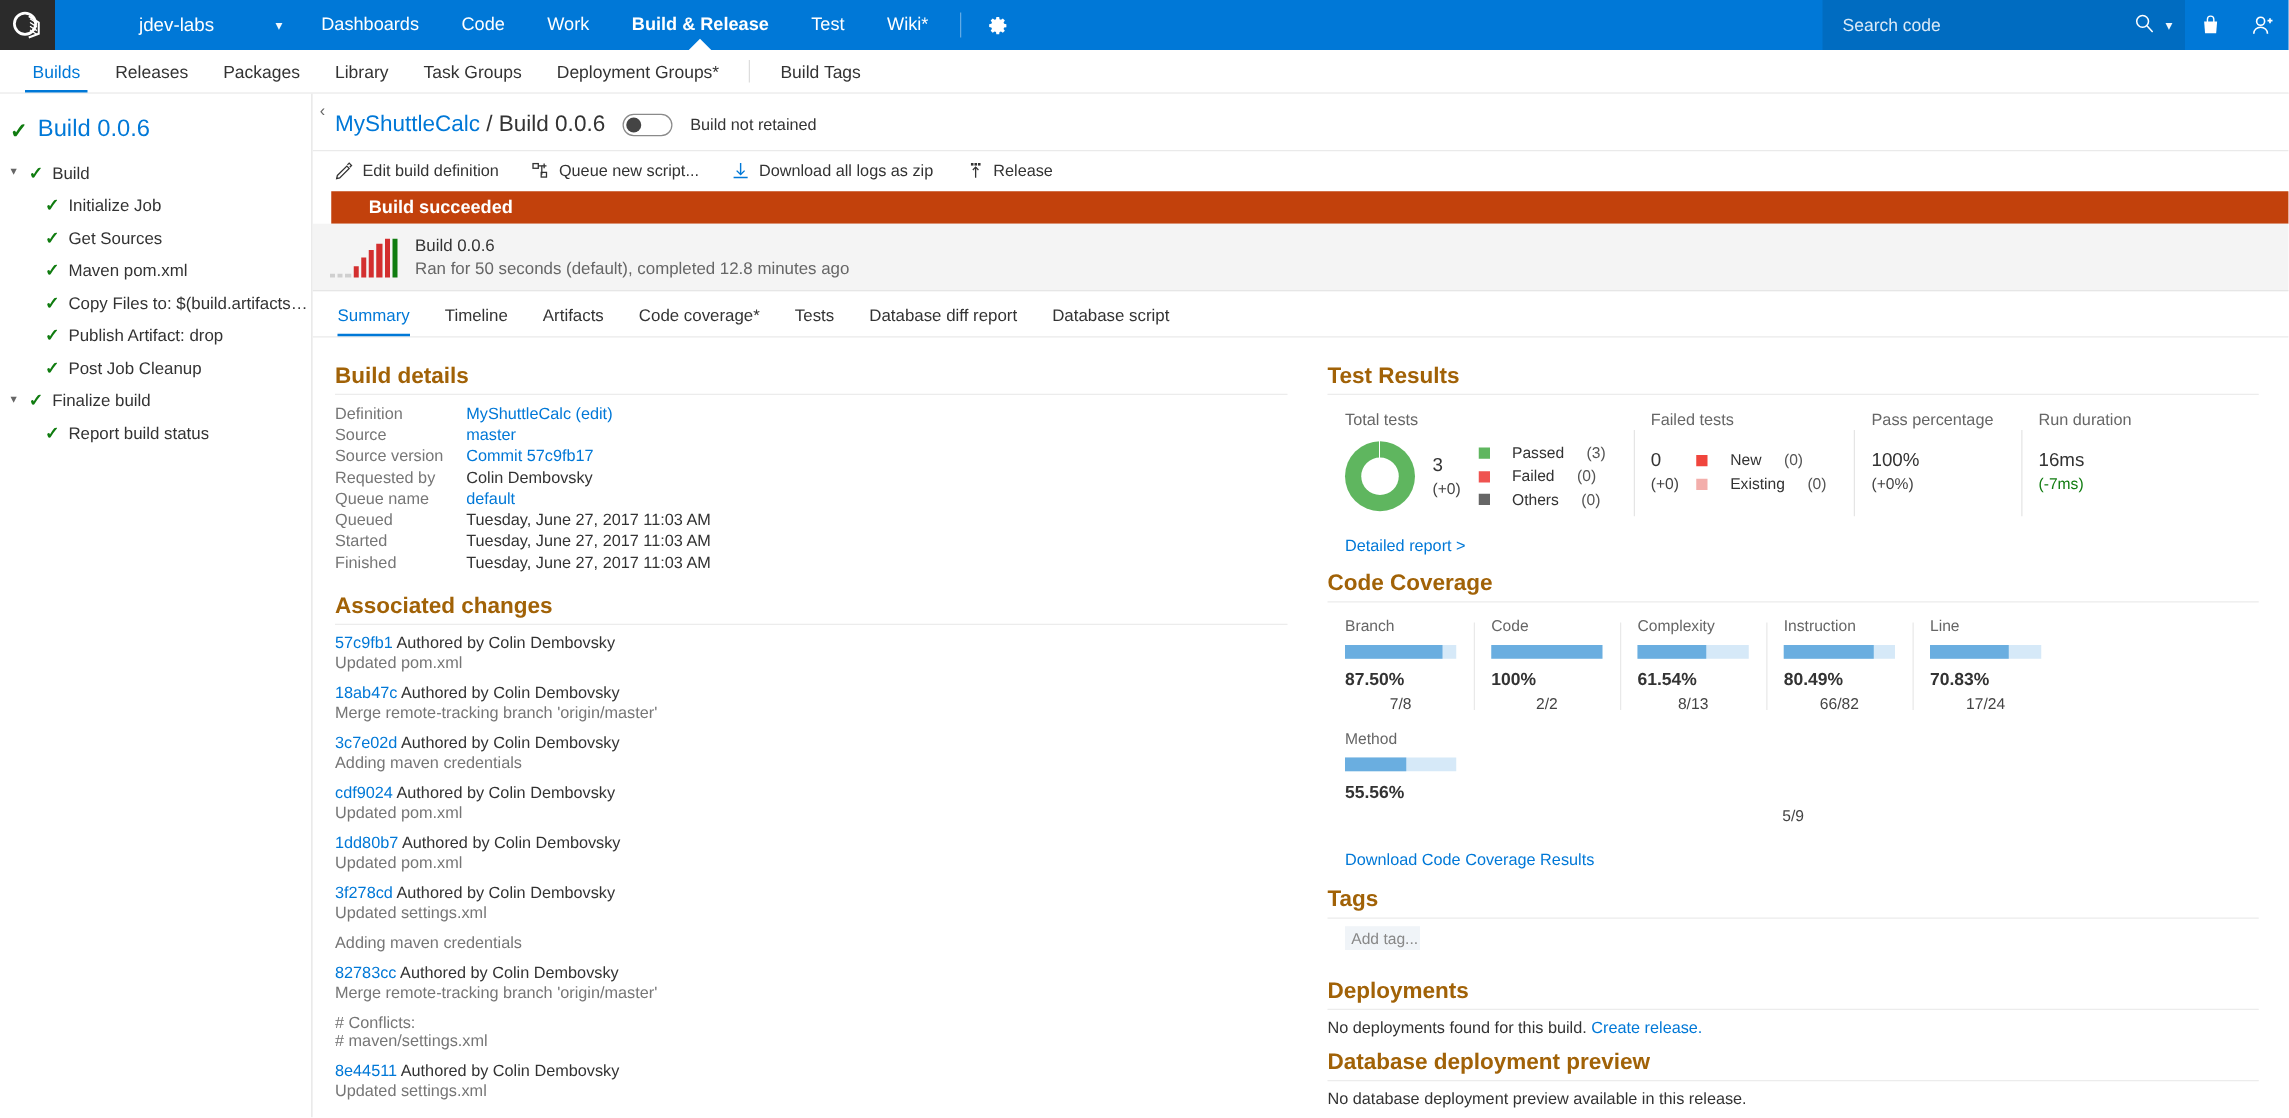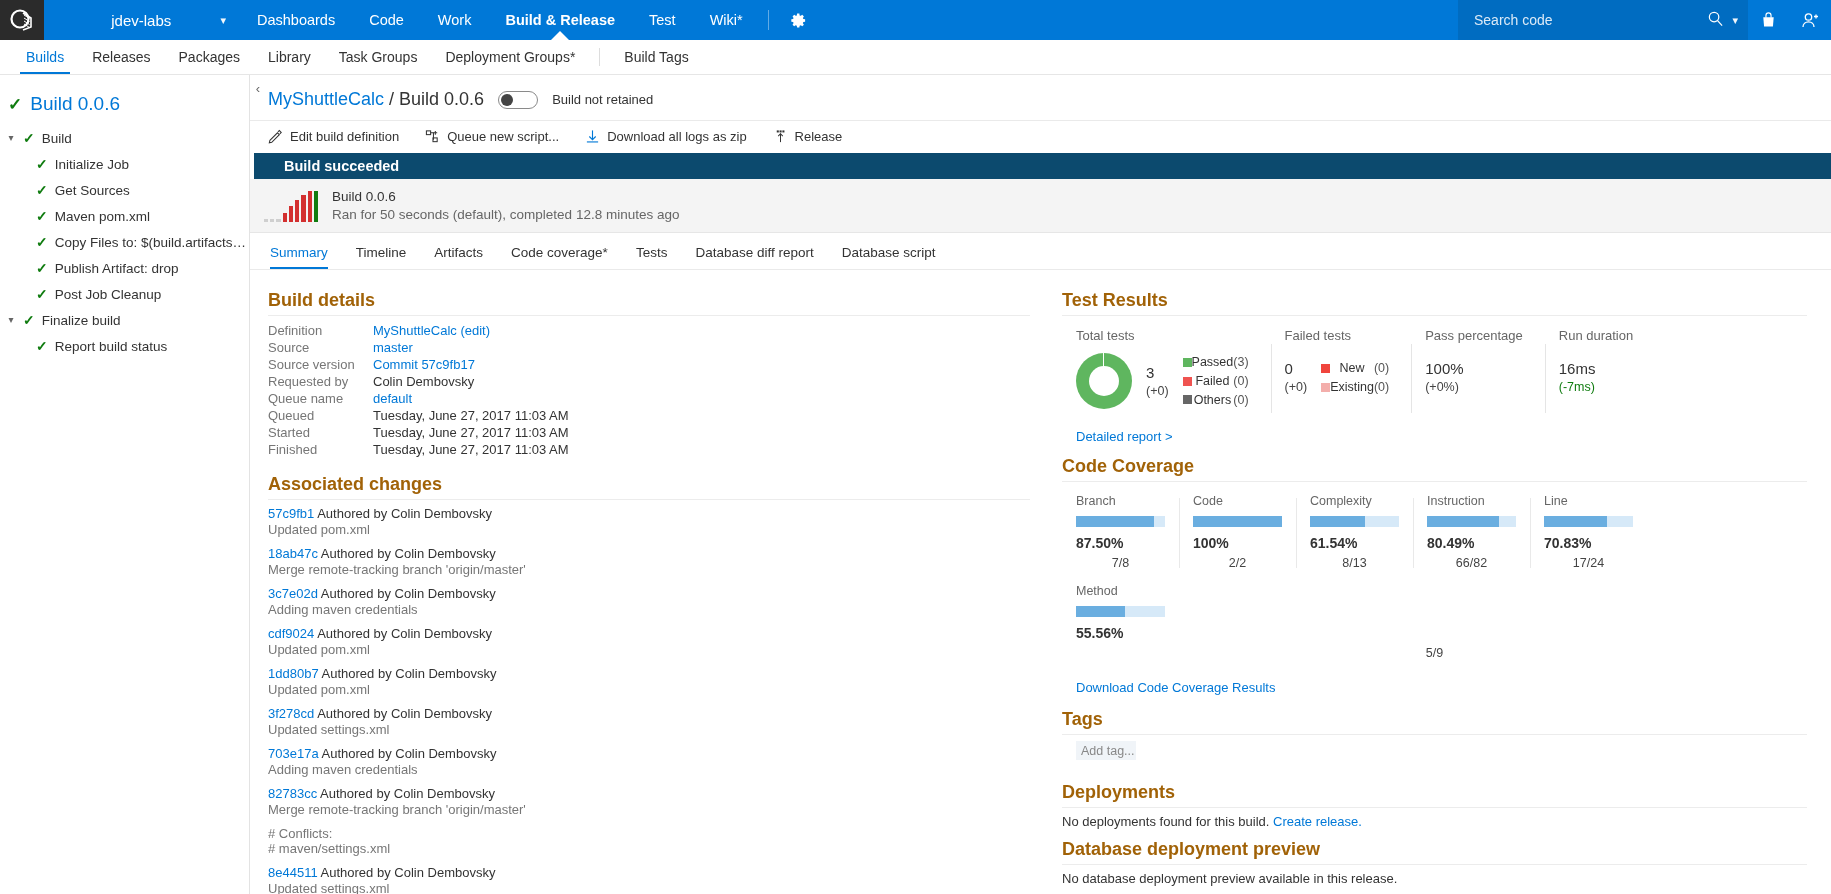--- a/index.html
+++ b/index.html
@@ -172,25 +172,25 @@
     display: flex; align-items: center; gap: 26px;
     margin: 0 0 0 0;
   }
   .tb-item {
     display: flex; align-items: center; gap: 7px;
     font-size: 13px; color: #333;
   }
   .tb-item svg { display: block; }
 
   .status-banner {
-    background: #0c4a6e; color: #ffffff;
+    background: #c2410c; color: #ffffff;
     height: 26px; display: flex; align-items: center;
     padding-left: 30px;
     font-size: 14.5px; font-weight: bold;
-    margin: 0 0 0 4px;
+    margin: 0 0 0 15px;
   }
   .build-summary-row {
     background: #f4f4f4;
     display: flex; align-items: center; gap: 14px;
     padding: 9px 18px 10px 8px;
     border-bottom: 1px solid #e6e6e6;
   }
   .sparkline { display: flex; align-items: flex-end; gap: 2px; height: 34px; width: 60px; padding-left: 6px;}
   .sparkline i { display: block; width: 6px; background: #d32f2f; }
   .sparkline i.green { background: #107c10; }
@@ -260,21 +260,21 @@
     position: relative;
   }
   .donut::after {
     content: ""; position: absolute; inset: 13px;
     background: #ffffff; border-radius: 50%;
   }
   .bignum { font-size: 15px; color: #333; line-height: 1.35; white-space: nowrap; }
   .bignum .delta { font-size: 12.5px; color: #444; }
   .bignum .delta.green { color: #107c10; }
   .legend { font-size: 12.5px; color: #333; line-height: 1.5; }
-  .legend .row { display: flex; align-items: center; gap: 0; white-space: nowrap; justify-content: space-between; }
+  .legend .row { display: flex; align-items: center; gap: 18px; white-space: nowrap; }
   .swatch { width: 9px; height: 9px; display: inline-block; }
   .sw-pass { background: #5fb65f; }
   .sw-fail { background: #ef5350; }
   .sw-other { background: #666666; }
   .sw-new { background: #f0453d; }
   .sw-exist { background: #f3aeab; }
   .legend .cnt { color: #555; }
 
   .detailed-link { display: inline-block; margin: 10px 0 0 14px; font-size: 13px; }
 
@@ -597,21 +597,20 @@
         </div>
         <div class="change">
           <div class="line1"><a href="#">1dd80b7</a> <span>Authored by Colin Dembovsky</span></div>
           <div class="line2">Updated pom.xml</div>
         </div>
         <div class="change">
           <div class="line1"><a href="#">3f278cd</a> <span>Authored by Colin Dembovsky</span></div>
           <div class="line2">Updated settings.xml</div>
         </div>
         <div class="change">
-          <div class="line1"><a href="#">703e17a</a> <span>Authored by Colin Dembovsky</span></div>
           <div class="line2">Adding maven credentials</div>
         </div>
         <div class="change">
           <div class="line1"><a href="#">82783cc</a> <span>Authored by Colin Dembovsky</span></div>
           <div class="line2">Merge remote-tracking branch 'origin/master'</div>
         </div>
         <div class="change plain">
           <div class="line2"># Conflicts:</div>
           <div class="line2"># maven/settings.xml</div>
         </div>

